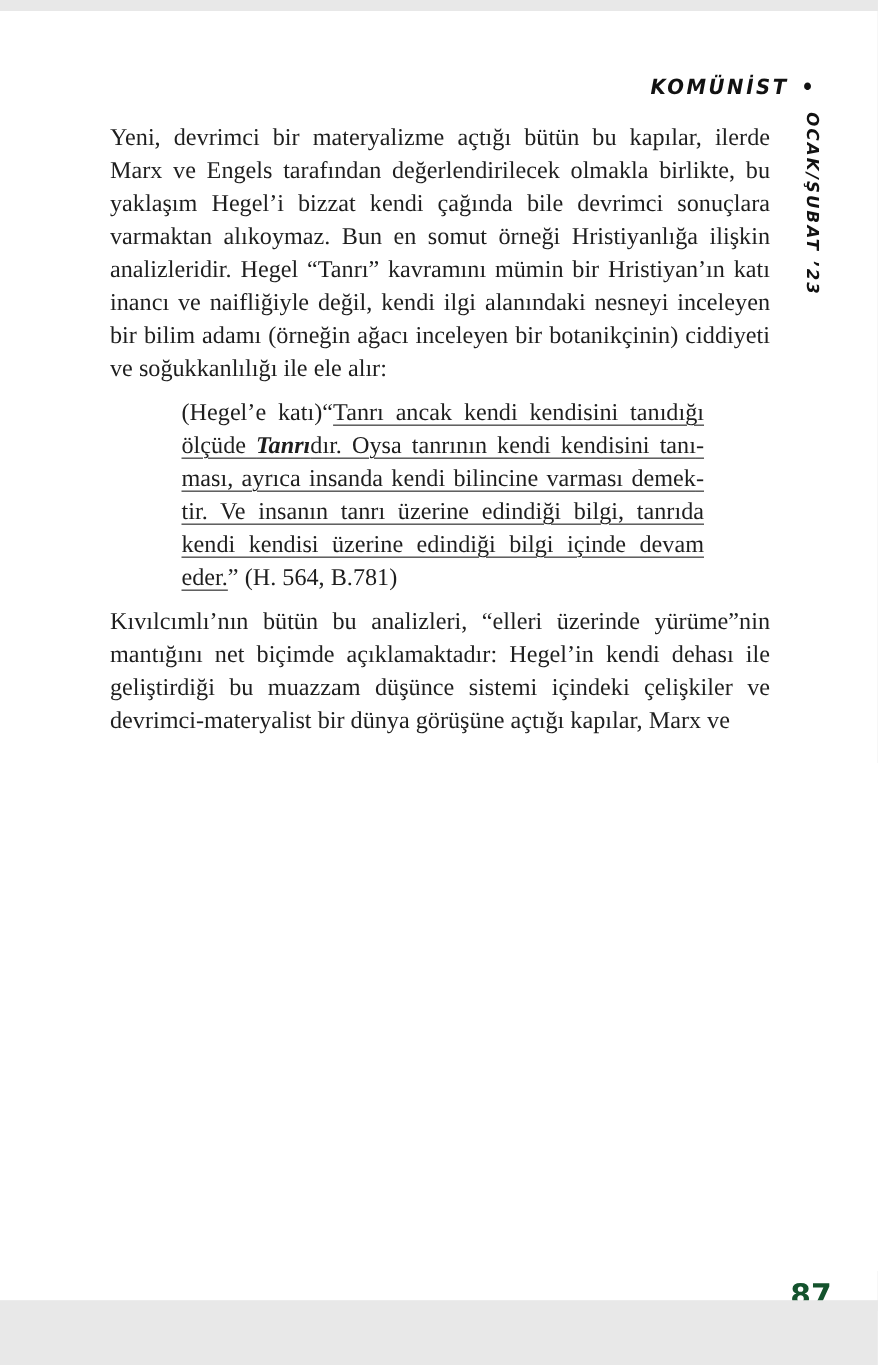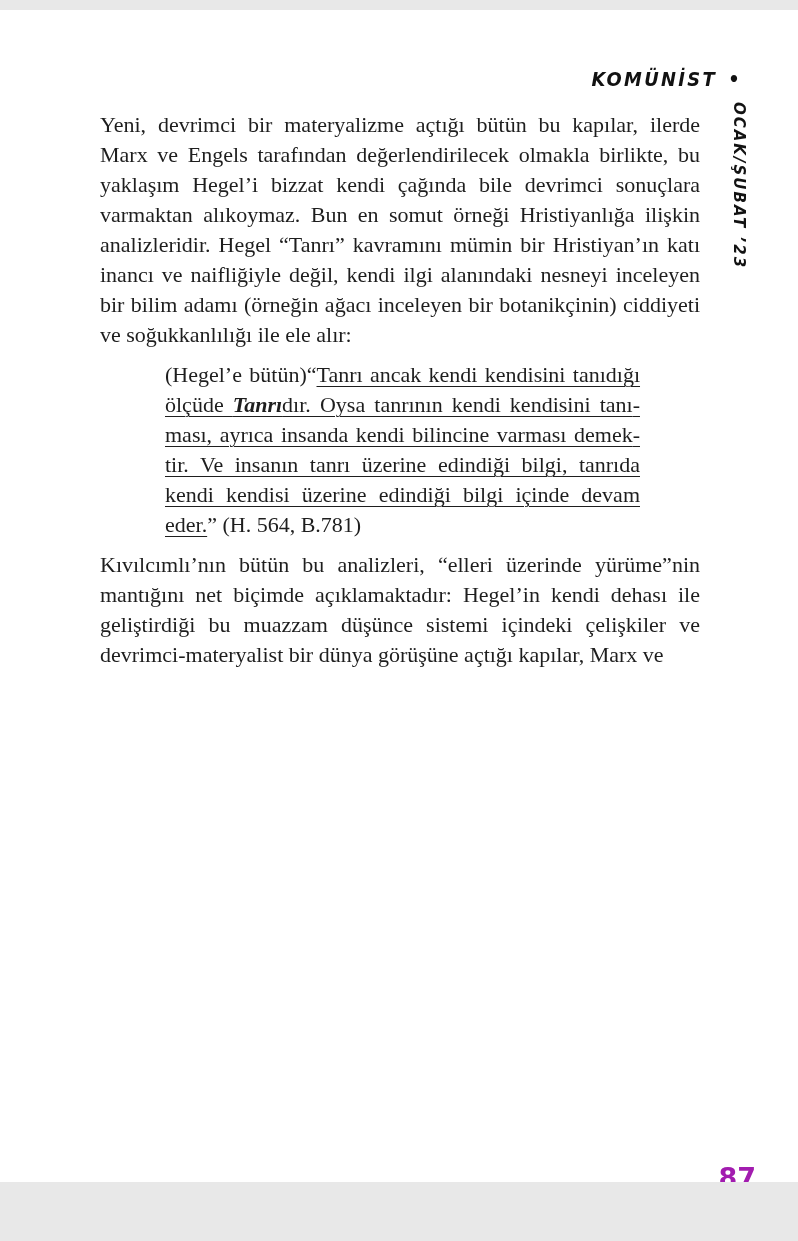--- a/index.html
+++ b/index.html
@@ -69,38 +69,38 @@
   }
 
   
   .page-number {
     position: absolute;
     top: 1152px;
     right: 42px;
     font-family: "DejaVu Sans", sans-serif;
     font-weight: bold;
     font-size: 27px;
-    color: #a21caf;
+    color: #14532d;
   }
 </style>
 </head>
 <body>
 
 <div class="page">
 
   <div class="masthead"><span class="mast-title">KOMÜNİST</span><span class="mast-bullet">•</span></div>
 
   <div class="issue-date">OCAK/ŞUBAT ’23</div>
 
   <main class="body">
 
 
     <p class="para">Yeni, devrimci bir materyalizme açtığı bütün bu kapılar, ilerde Marx ve Engels tarafından değerlendirilecek olmakla birlikte, bu yaklaşım Hegel’i bizzat kendi çağında bile devrimci sonuçlara varmaktan alıkoymaz. Bun en somut örneği Hristiyanlığa ilişkin analizleridir. Hegel “Tanrı” kavramını mümin bir Hristiyan’ın katı inancı ve naifliğiyle değil, kendi ilgi alanındaki nesneyi ince­leyen bir bilim adamı (örneğin ağacı inceleyen bir botanikçinin) ciddiyeti ve soğukkanlılığı ile ele alır:</p>
 
-    <p class="quote"><span>(Hegel’e bütün)“</span><span class="u"><span>Tanrı ancak kendi kendisini tanıdığı ölçüde </span><em>Tanrı</em><span>dır. Oysa tanrının kendi kendisini tanı­ması, ayrıca insanda kendi bilincine varması demek­tir. Ve insanın tanrı üzerine edindiği bilgi, tanrıda kendi kendisi üzerine edindiği bilgi içinde devam eder.</span></span><span>” (H. 564, B.781)</span></p>
+    <p class="quote"><span>(Hegel’e katı)“</span><span class="u"><span>Tanrı ancak kendi kendisini tanıdığı ölçüde </span><em>Tanrı</em><span>dır. Oysa tanrının kendi kendisini tanı­ması, ayrıca insanda kendi bilincine varması demek­tir. Ve insanın tanrı üzerine edindiği bilgi, tanrıda kendi kendisi üzerine edindiği bilgi içinde devam eder.</span></span><span>” (H. 564, B.781)</span></p>
 
 
 
     <p class="para last">Kıvılcımlı’nın bütün bu analizleri, “elleri üzerinde yürüme”nin mantığını net biçimde açıklamaktadır: Hegel’in kendi dehası ile geliştirdiği bu muazzam düşünce sistemi içindeki çelişkiler ve devrimci-materyalist bir dünya görüşüne açtığı kapılar, Marx ve</p>
 
   </main>
 
   <div class="page-number">87</div>
 
 </div>

